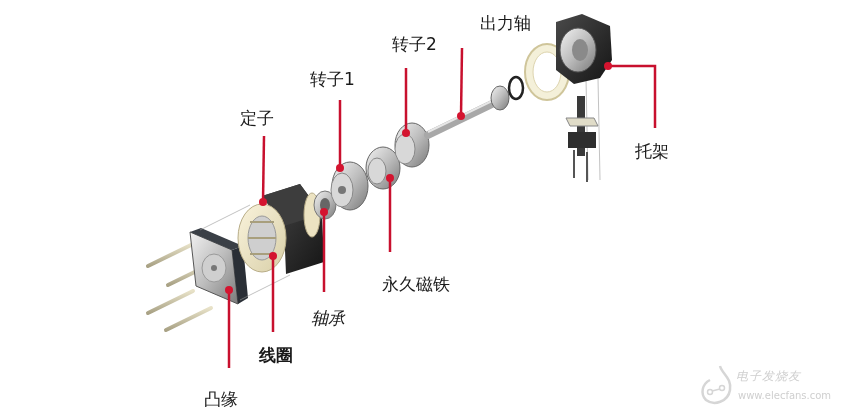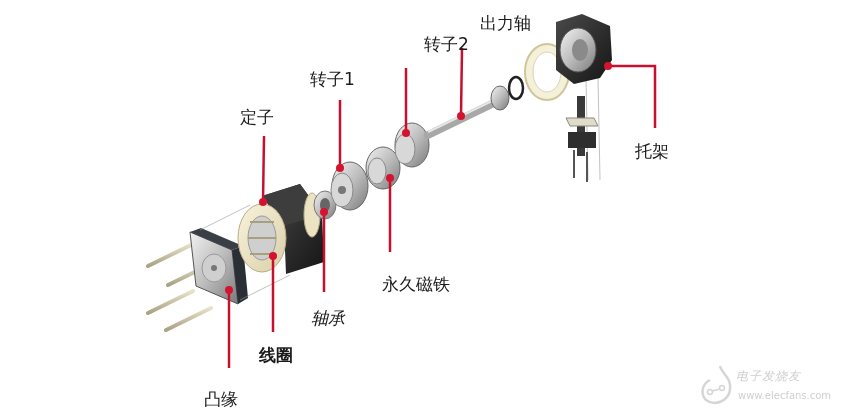--- a/index.html
+++ b/index.html
@@ -131,23 +131,23 @@
         <circle cx="608" cy="66" r="4"></circle>
         <circle cx="390" cy="178" r="4"></circle>
       <circle cx="324" cy="212" r="4"></circle>
         <circle cx="273" cy="256" r="4"></circle>
         <circle cx="229" cy="290" r="4"></circle>
     </g>
   </svg>
 
   
   <div class="label" style="left:480px;top:13px;">出力轴</div>
-  <div class="label" style="left:392px;top:34px;margin-left:32px;">转子2</div>
+  <div class="label" style="left:392px;top:34px;">转子2</div>
   <div class="label" style="left:310px;top:69px;">转子1</div>
-  <div class="label" style="left:240px;top:108px;font-family:Liberation Serif, serif;">定子</div>
+  <div class="label" style="left:240px;top:108px;">定子</div>
   <div class="label" style="left:635px;top:142px;font-family:Liberation Serif, serif;">托架</div>
   <div class="label" style="left:382px;top:274px;">永久磁铁</div>
   <div class="label" style="left:311px;top:308px;font-style:italic;">轴承</div>
   <div class="label" style="left:259px;top:345px;font-weight:bold;">线圈</div>
   <div class="label" style="left:204px;top:389px;">凸缘</div>
 
   
   <svg class="wm-icon" width="34" height="44" viewBox="0 0 34 44">
     <path d="M20 2 C22 10 32 14 30 26 C28 38 14 42 6 36 C0 30 2 20 10 16" fill="none" stroke="#d6d6d6" stroke-width="2.5"></path>
     <circle cx="10" cy="28" r="2.5" fill="none" stroke="#d6d6d6" stroke-width="1.5"></circle>

